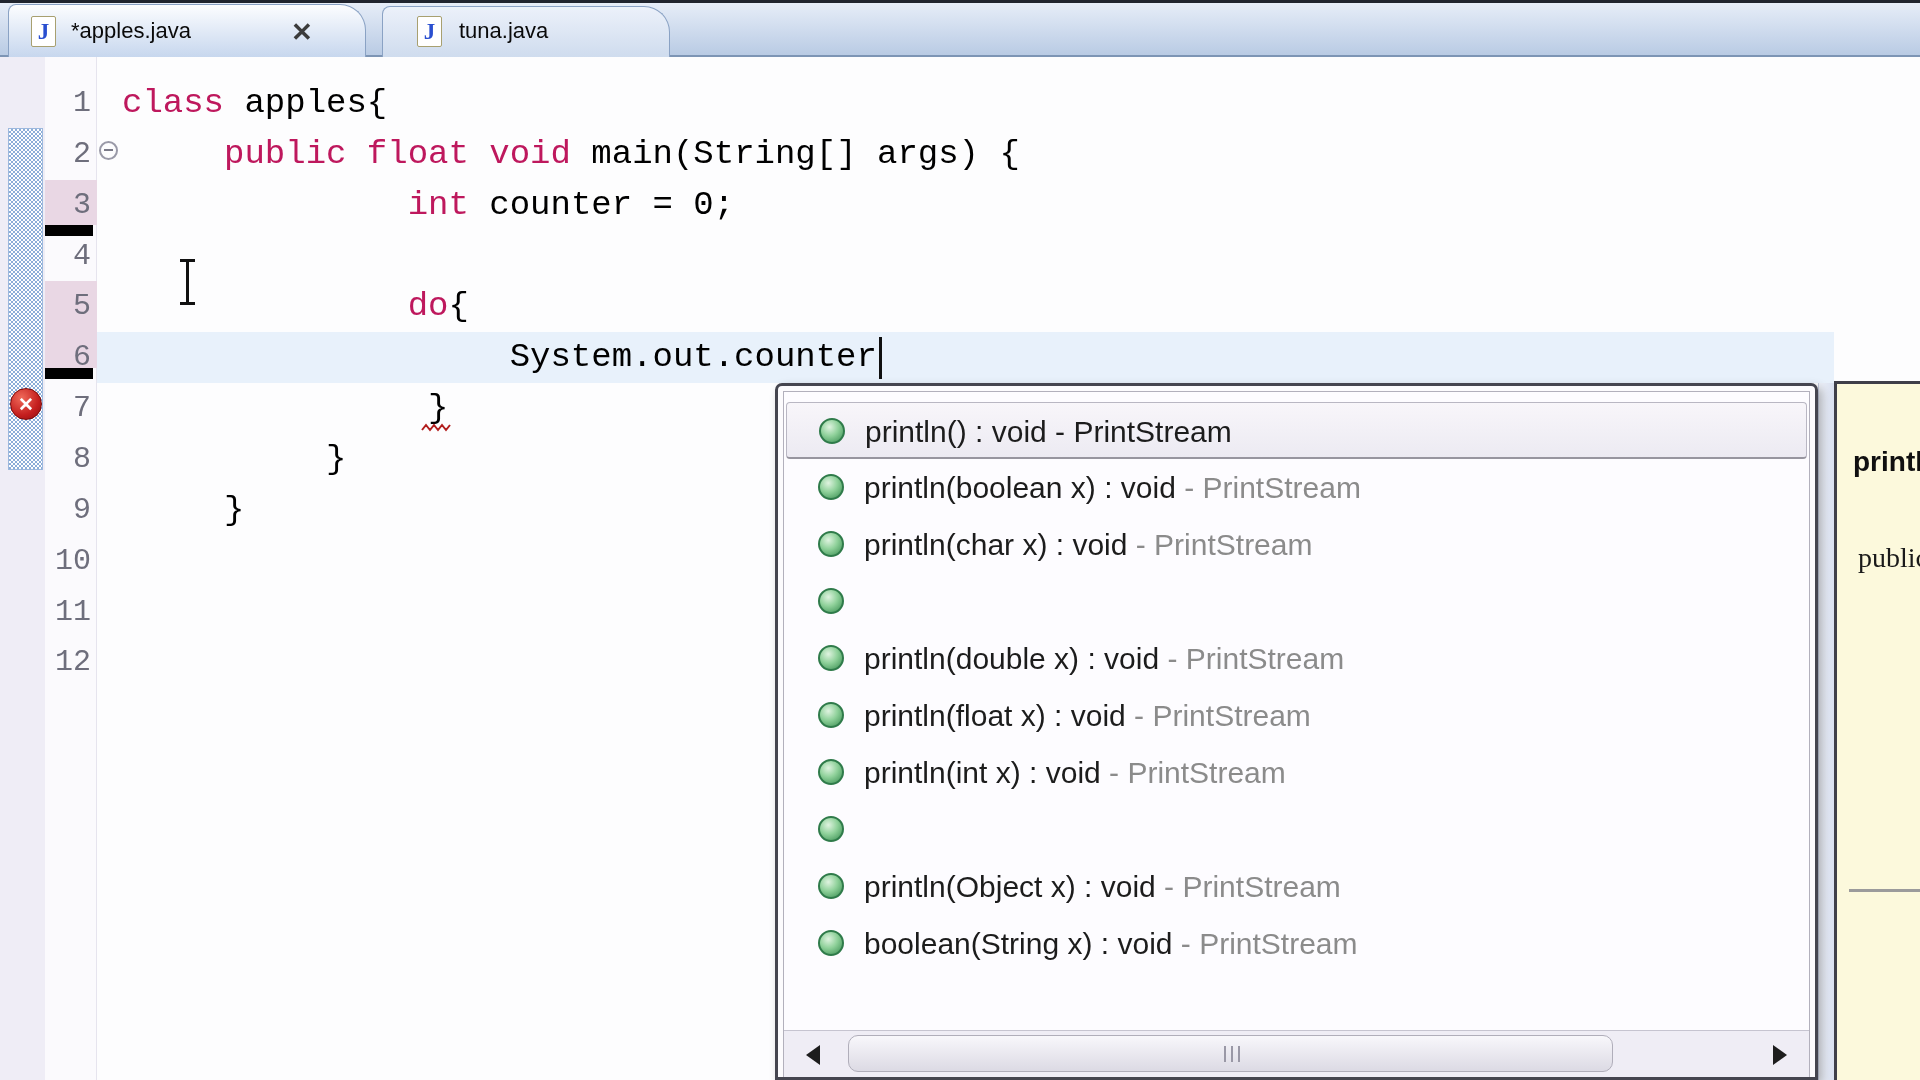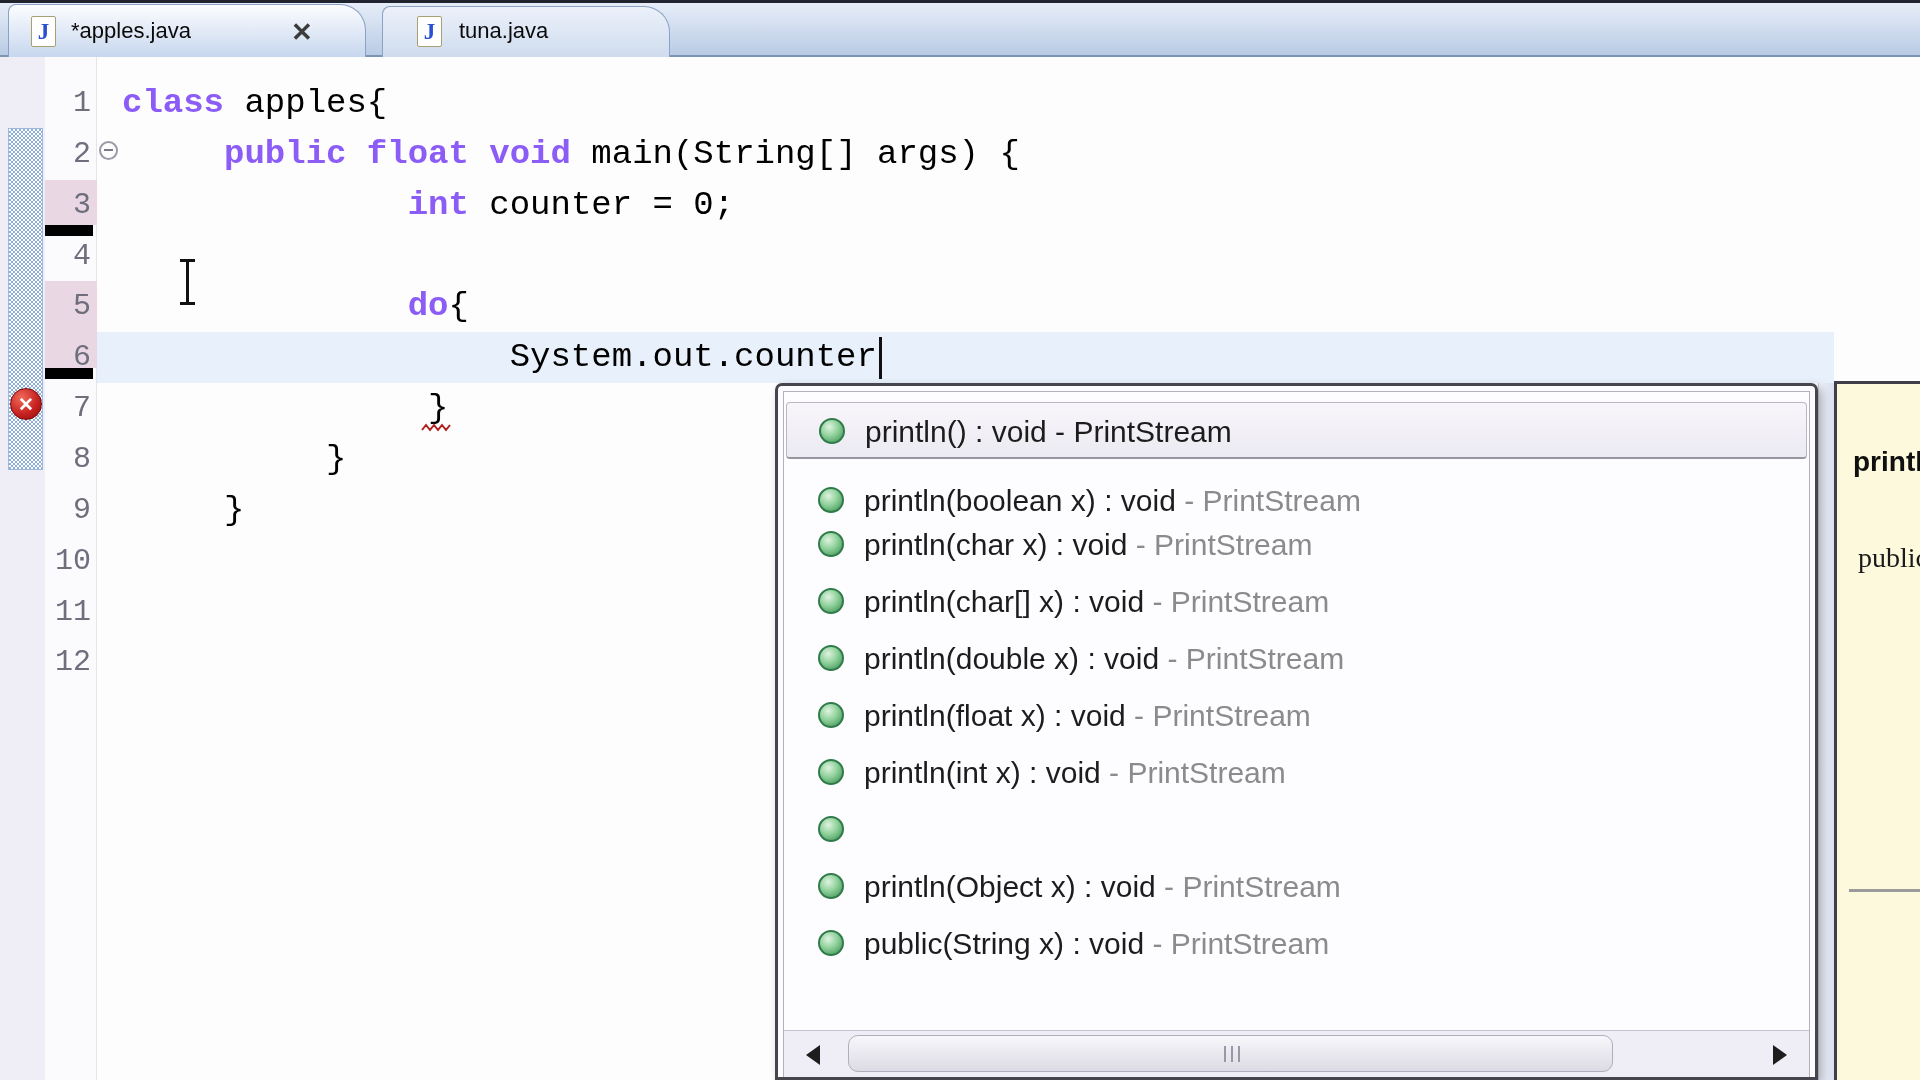--- a/index.html
+++ b/index.html
@@ -42,21 +42,21 @@
              border-radius:50%;background:#fdfdfe;}
   .fold-icon::after{content:"";position:absolute;left:3px;top:6px;width:9px;height:2px;background:#7a7a88;}
   .error-icon{position:absolute;left:10px;top:388px;width:32px;height:32px;border-radius:50%;
               background:radial-gradient(circle at 35% 30%,#f06a5a,#c41e1e 60%,#8e0d0d);
               border:1px solid #7c0a0a;color:#fff;text-align:center;font-size:19px;font-weight:bold;
               line-height:31px;}
 
   .curline{position:absolute;left:97px;top:332px;width:1737px;height:51px;background:#e8f1fb;}
   .code-line{position:absolute;left:122px;height:51px;line-height:51px;white-space:pre;
              font-family:"Liberation Mono","DejaVu Sans Mono",monospace;font-size:34px;color:#000;}
-  .kw{color:#8b5cf6;font-weight:bold;}
+  .kw{color:#be185d;font-weight:normal;}
   .caret{position:absolute;left:879px;top:337px;width:3px;height:42px;background:#101010;}
   .squiggle{position:absolute;left:421px;top:423px;}
   .ibeam{position:absolute;left:178px;top:259px;width:20px;height:46px;}
   .ibeam .v{position:absolute;left:8px;top:2px;width:3px;height:42px;background:#111;}
   .ibeam .h1,.ibeam .h2{position:absolute;left:2px;width:15px;height:3px;background:#111;}
   .ibeam .h1{top:0;} .ibeam .h2{bottom:0;}
 
   
   .vscroll-strip{position:absolute;left:1818px;top:383px;width:16px;height:697px;
                  background:linear-gradient(90deg,#eef1f8,#d9e0f0);border-left:1px solid #c4cbde;}
@@ -170,31 +170,30 @@
 
   <div class="vscroll-strip"></div>
 
   <div class="cc-popup">
     <div class="cc-inner">
       <div id="cc-rows">
           <div class="cc-row selected" style="top: 10px;">
             <span class="mico"></span>
             <span class="ltext"><span>println() : void</span><span class="suffix"> - PrintStream</span></span>
           </div>
-          <div class="cc-row" style="top: 80px;">
+          <div class="cc-row" style="top: 67px;">
             <span class="mico"></span>
             <span class="ltext"><span>println(boolean x) : void</span><span class="suffix"> - PrintStream</span></span>
           </div>
           <div class="cc-row" style="top: 124px;">
             <span class="mico"></span>
             <span class="ltext"><span>println(char x) : void</span><span class="suffix"> - PrintStream</span></span>
           </div>
           <div class="cc-row" style="top: 181px;">
             <span class="mico"></span>
-            <span class="ltext"><span>println(char[] x) : void</span><span class="suffix"> - PrintStream</span></span>
           </div>
           <div class="cc-row" style="top: 238px;">
             <span class="mico"></span>
             <span class="ltext"><span>println(double x) : void</span><span class="suffix"> - PrintStream</span></span>
           </div>
           <div class="cc-row" style="top: 295px;">
             <span class="mico"></span>
             <span class="ltext"><span>println(float x) : void</span><span class="suffix"> - PrintStream</span></span>
           </div>
           <div class="cc-row" style="top: 352px;">
@@ -203,21 +202,21 @@
           </div>
           <div class="cc-row" style="top: 409px;">
             <span class="mico"></span>
           </div>
           <div class="cc-row" style="top: 466px;">
             <span class="mico"></span>
             <span class="ltext"><span>println(Object x) : void</span><span class="suffix"> - PrintStream</span></span>
           </div>
           <div class="cc-row" style="top: 523px;">
             <span class="mico"></span>
-            <span class="ltext"><span>public(String x) : void</span><span class="suffix"> - PrintStream</span></span>
+            <span class="ltext"><span>boolean(String x) : void</span><span class="suffix"> - PrintStream</span></span>
           </div>
         </div>
       <div class="cc-hscroll">
         <span class="arr left"></span>
         <span class="arr right"></span>
         <span class="thumb">
           <span class="grip"></span>
         </span>
       </div>
     </div>

